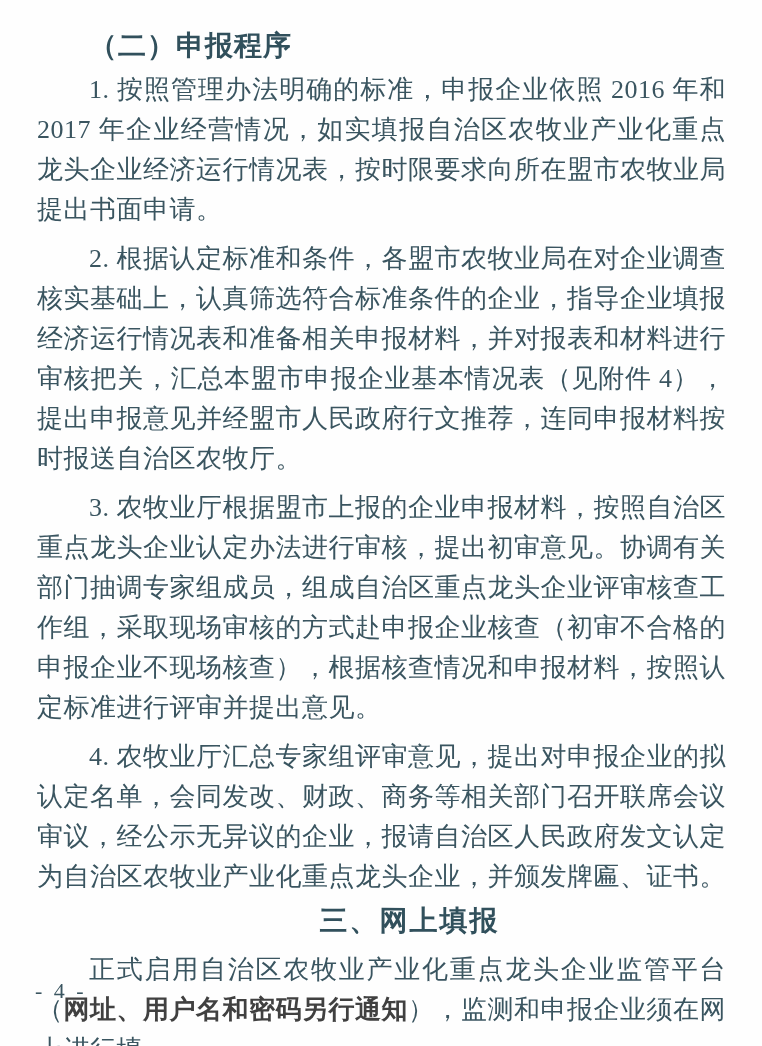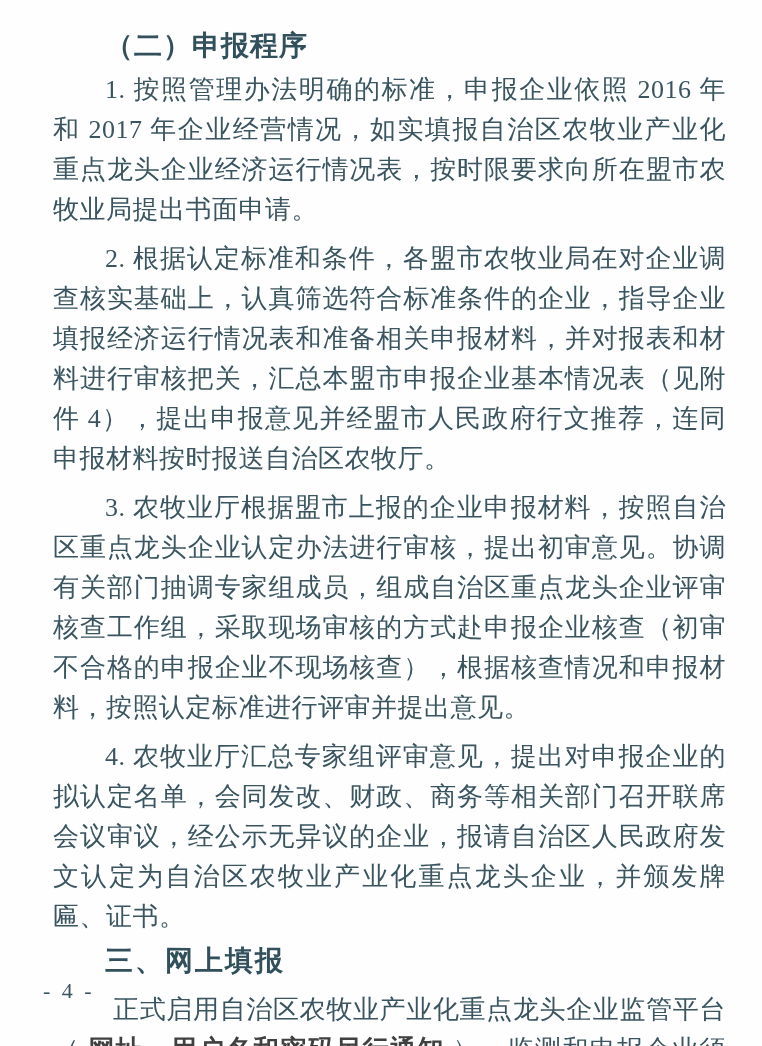--- a/index.html
+++ b/index.html
@@ -1,15 +1,15 @@
 <!DOCTYPE html>
 <html><head>
 <meta charset="utf-8">
 <style>
-  * { box-sizing: border-box; padding-left: 8px; }
+  * { box-sizing: border-box; }
   html, body {
     margin: 0;
     padding: 0;
     background: #ffffff;
   }
   .page {
     position: relative;
     width: 762px;
     height: 1046px;
     background: #fefefe;
@@ -34,20 +34,21 @@
   }
   .heading2 {
     margin: 2px 0 0 0;
     font-size: 28px;
     font-weight: bold;
     line-height: 40px;
     text-indent: 2em;
     letter-spacing: 2px;
     color: #31505c;
     font-family: "Liberation Sans", "DejaVu Sans", sans-serif;
+    text-align: center;
   }
   .para {
     margin: 4px;
     font-size: 26px;
     line-height: 40px;
     text-indent: 2em;
     text-align: justify;
     text-justify: inter-ideograph;
     letter-spacing: 0.5px;
   }

